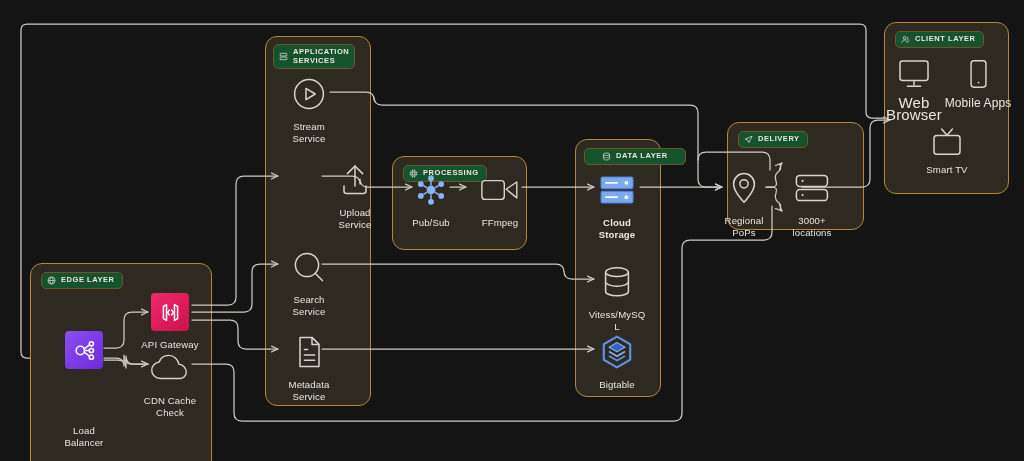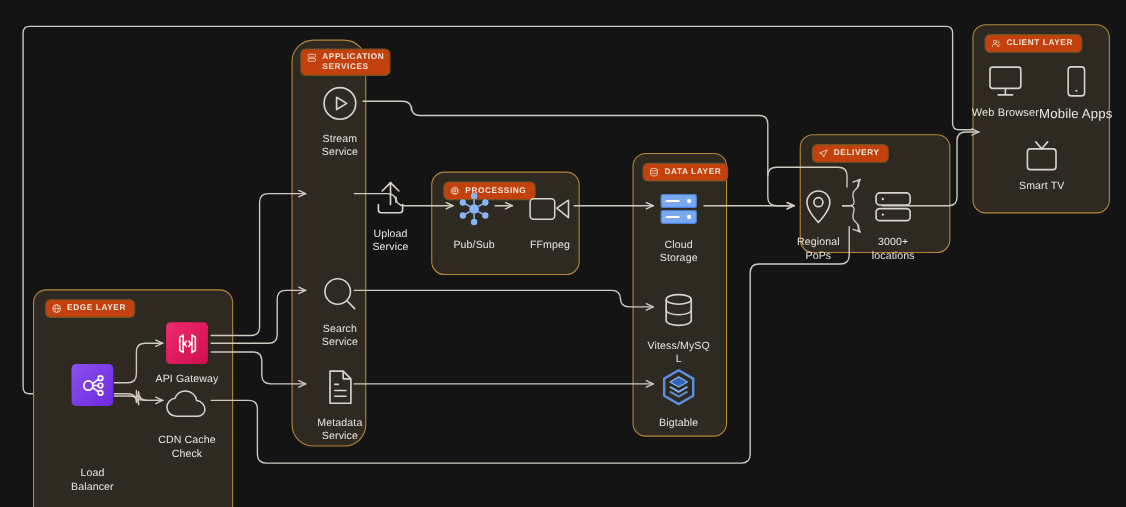--- a/index.html
+++ b/index.html
@@ -16,22 +16,22 @@
     position:absolute;
     border:1.4px solid #b5863a;
     border-radius:12px;
     background:#2e2a22;
     box-sizing:border-box;
     z-index:2;
   }
   .panel-badge{
     position:absolute;
     top:8px;left:10px;
-    display:flex;align-items:flex-start;gap:5px;
-    background:#c2410c;
+    display:flex;align-items:center;gap:5px;
+    background:#14532d;
     border:1px solid #6d5526;
     border-radius:5px;
     padding:3px 7px 3px 5px;
     z-index:6;
     white-space:nowrap;
   }
   .panel-badge .badge-txt{
     color:#ece6da;
     font-size:7.5px;
     font-weight:700;
@@ -101,21 +101,21 @@
     <div class="panel-badge">
       <svg class="badge-ico" width="9" height="9" viewBox="0 0 16 16">
         <circle cx="8" cy="8" r="6.3" fill="none" stroke="#ece6da" stroke-width="1.3"></circle>
         <ellipse cx="8" cy="8" rx="2.7" ry="6.3" fill="none" stroke="#ece6da" stroke-width="1.1"></ellipse>
         <line x1="1.8" y1="8" x2="14.2" y2="8" stroke="#ece6da" stroke-width="1.1"></line>
       </svg>
       <span class="badge-txt">EDGE LAYER</span>
     </div>
   </div>
 
-  <div class="panel" style="left:265px;top:36px;width:68px;height:370px;border-radius:20px;">
+  <div class="panel" style="left:265px;top:36px;width:106px;height:370px;">
     <div class="panel-badge" style="top:7px;left:7px;padding:3px 5px;">
       <svg class="badge-ico" width="9" height="9" viewBox="0 0 16 16">
         <rect x="2" y="2.4" width="12" height="4.6" rx="1.2" fill="none" stroke="#ece6da" stroke-width="1.25"></rect>
         <rect x="2" y="9" width="12" height="4.6" rx="1.2" fill="none" stroke="#ece6da" stroke-width="1.25"></rect>
       </svg>
       <span class="badge-txt two">APPLICATION
 SERVICES</span>
     </div>
   </div>
 
@@ -133,21 +133,21 @@
             <line x1="1.4" y1="9.8" x2="3.4" y2="9.8"></line>
           <line x1="12.6" y1="6.2" x2="14.6" y2="6.2"></line>
             <line x1="12.6" y1="9.8" x2="14.6" y2="9.8"></line>
         </g>
       </svg>
       <span class="badge-txt">PROCESSING</span>
     </div>
   </div>
 
   <div class="panel" style="left:575px;top:139px;width:86px;height:258px;">
-    <div class="panel-badge" style="left:8px;padding:3px 5px;">
+    <div class="panel-badge" style="left:8px;padding:3px 17px;">
       <svg class="badge-ico" width="9" height="9" viewBox="0 0 16 16">
         <ellipse cx="8" cy="4" rx="5.4" ry="2.2" fill="none" stroke="#ece6da" stroke-width="1.25"></ellipse>
         <path d="M2.6,4 L2.6,12 C2.6,13.2 5,14.2 8,14.2 C11,14.2 13.4,13.2 13.4,12 L13.4,4" fill="none" stroke="#ece6da" stroke-width="1.25"></path>
         <path d="M2.6,8 C2.6,9.2 5,10.2 8,10.2 C11,10.2 13.4,9.2 13.4,8" fill="none" stroke="#ece6da" stroke-width="1.05"></path>
       </svg>
       <span class="badge-txt">DATA LAYER</span>
     </div>
   </div>
 
   <div class="panel" style="left:727px;top:122px;width:137px;height:108px;padding-left:24px;">
@@ -333,21 +333,21 @@
   <div class="node" style="left:500px;top:168px;">
     <div class="glyph">
       <svg width="42" height="28" viewBox="0 0 44 30">
         <rect x="2.6" y="5" width="24" height="20" rx="3.4" fill="none" stroke="#d8d4cd" stroke-width="1.5"></rect>
         <path d="M40,6.4 L28.6,14.2 L40,23.4 Z" fill="none" stroke="#d8d4cd" stroke-width="1.5" stroke-linejoin="round"></path>
       </svg>
     </div>
     <div class="lbl">FFmpeg</div>
   </div>
 
-  <div class="node" style="left:617px;top:168px;">
+  <div class="node" style="left:617px;top:168px;font-weight:bold;">
     <div class="glyph">
       <svg width="40" height="34" viewBox="0 0 40 34">
         <rect x="4" y="4" width="32" height="11.6" rx="1.6" fill="#7aa9f0" stroke="#4f82d8" stroke-width="1.1"></rect>
         <rect x="4" y="18.4" width="32" height="11.6" rx="1.6" fill="#7aa9f0" stroke="#4f82d8" stroke-width="1.1"></rect>
         <line x1="9" y1="9.8" x2="20" y2="9.8" stroke="#fff" stroke-width="1.8" stroke-linecap="round"></line>
         <line x1="9" y1="24.2" x2="20" y2="24.2" stroke="#fff" stroke-width="1.8" stroke-linecap="round"></line>
         <circle cx="29.4" cy="9.8" r="1.9" fill="#fff"></circle>
         <circle cx="29.4" cy="24.2" r="1.9" fill="#fff"></circle>
       </svg>
     </div>
@@ -405,21 +405,21 @@
   </div>
 
   <div class="node" style="left:914px;top:56px;">
     <div class="glyph" style="height:36px;">
       <svg width="34" height="32" viewBox="0 0 34 32">
         <rect x="3" y="3" width="28" height="19.4" rx="2.4" fill="none" stroke="#d8d4cd" stroke-width="1.5"></rect>
         <line x1="17" y1="22.4" x2="17" y2="27.6" stroke="#d8d4cd" stroke-width="1.5"></line>
         <line x1="10.4" y1="28.2" x2="23.6" y2="28.2" stroke="#d8d4cd" stroke-width="1.5" stroke-linecap="round"></line>
       </svg>
     </div>
-    <div class="lbl" style="font-size:10px;">Web Browser</div>
+    <div class="lbl" style="font-size:15px;">Web Browser</div>
   </div>
 
   <div class="node" style="left:978px;top:56px;">
     <div class="glyph" style="height:36px;">
       <svg width="21" height="32" viewBox="0 0 22 32">
         <rect x="3.2" y="2.2" width="15.6" height="27.6" rx="3" fill="none" stroke="#d8d4cd" stroke-width="1.5"></rect>
         <circle cx="11" cy="25" r="1" fill="#d8d4cd"></circle>
       </svg>
     </div>
     <div class="lbl" style="font-size:12px;">Mobile Apps</div>

